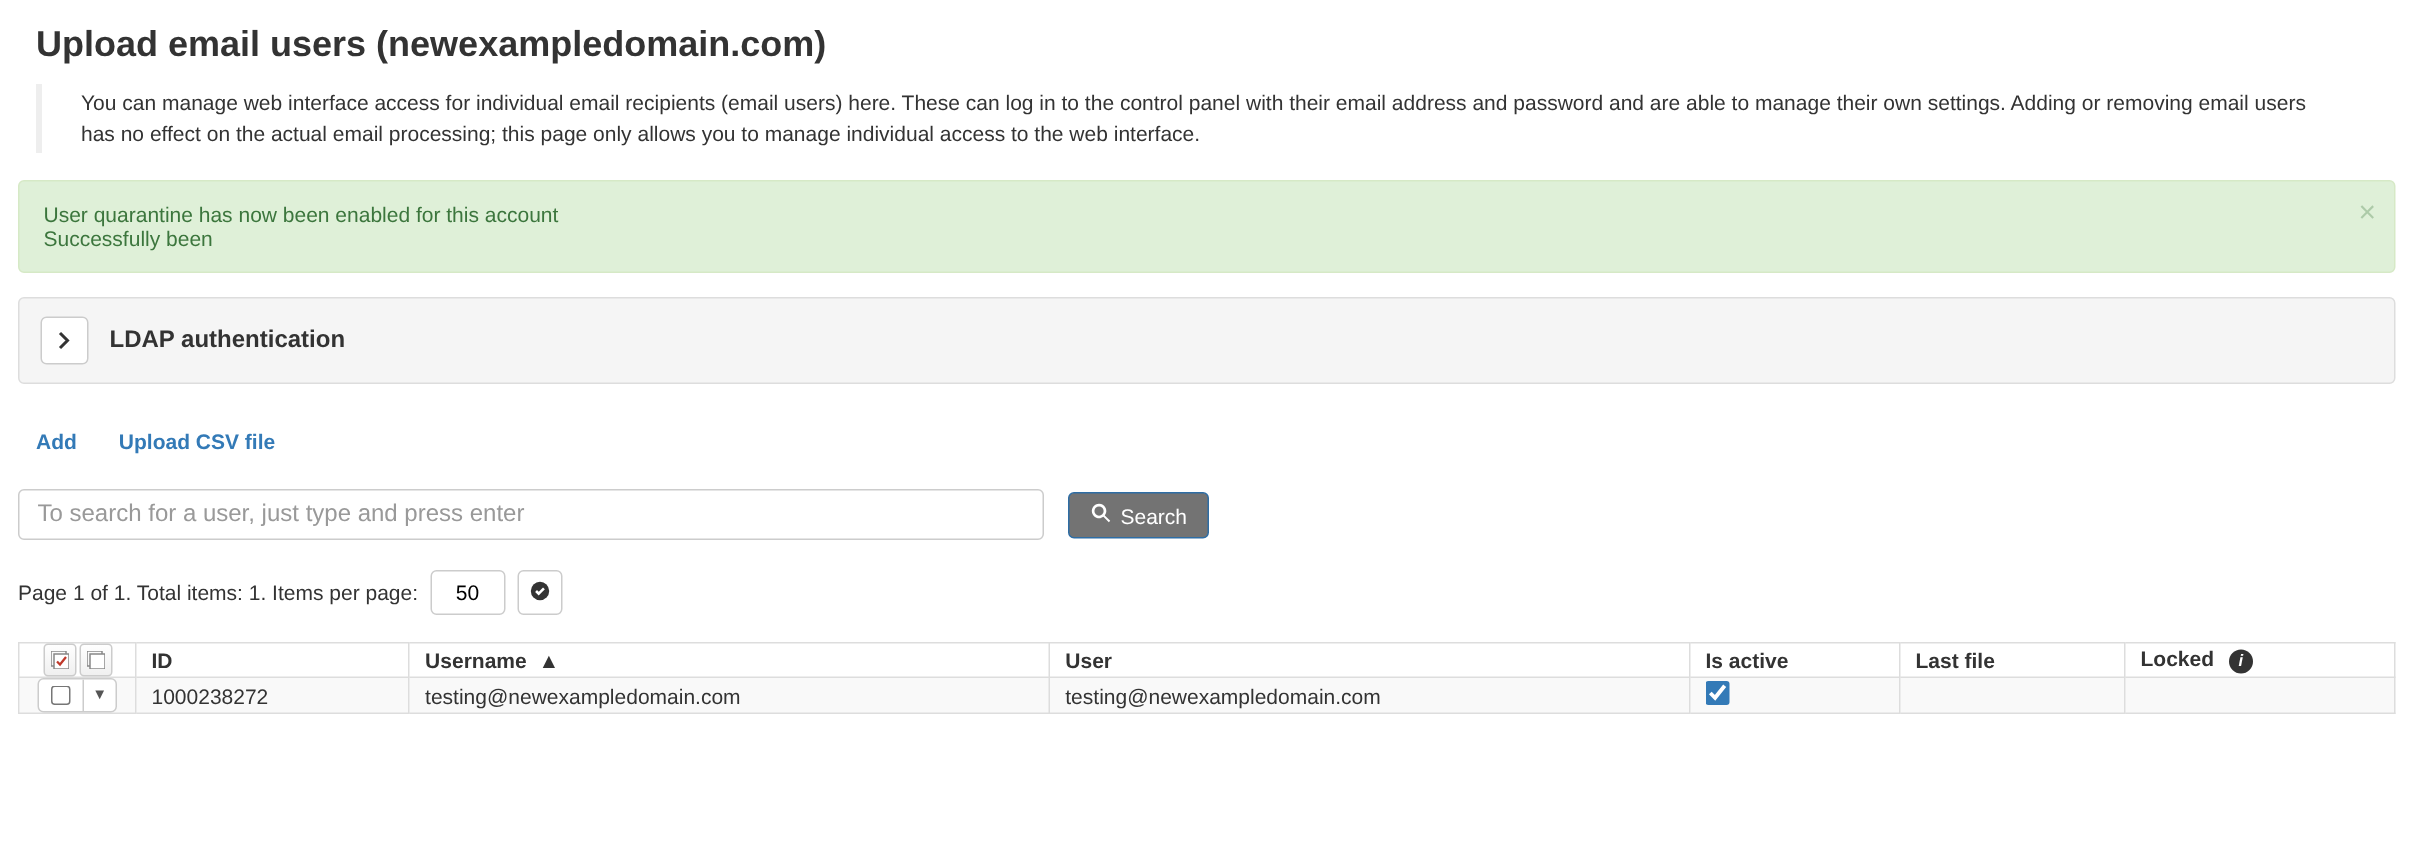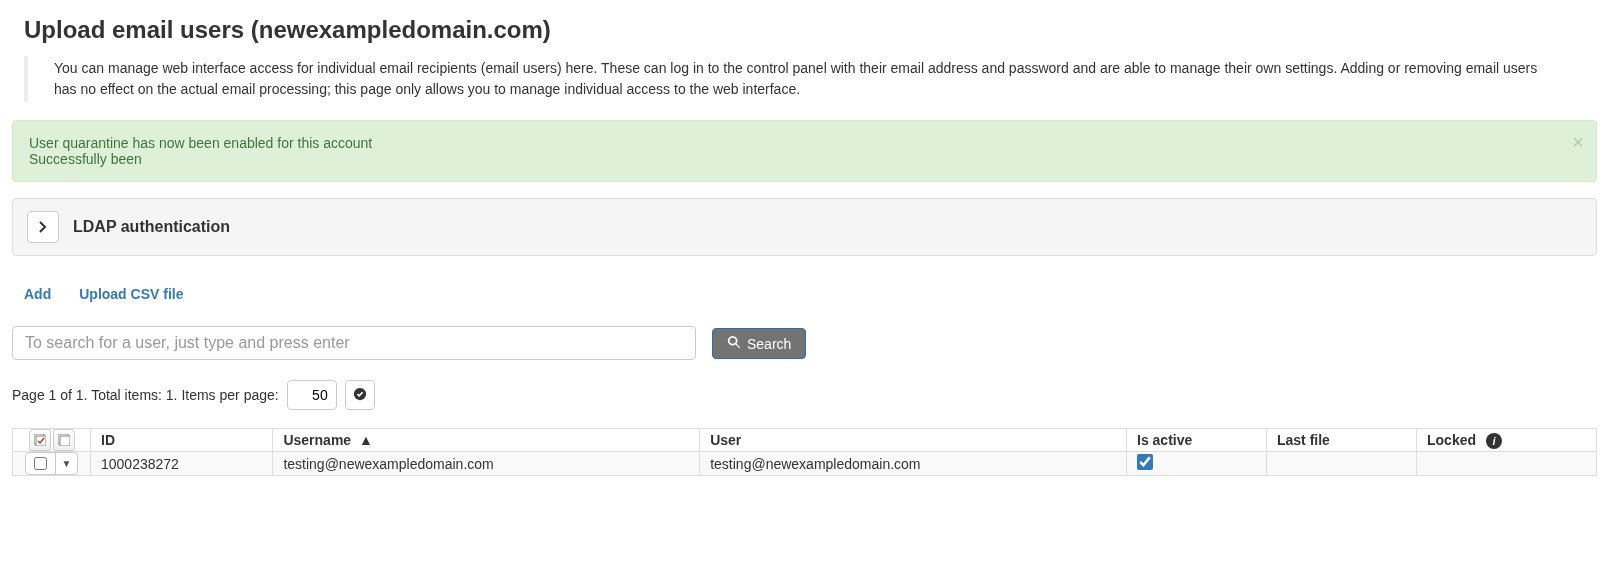--- a/index.html
+++ b/index.html
@@ -114,21 +114,21 @@
       align-items: center;
       gap: 8px;
       margin-bottom: 18px;
     }
     .items-input {
       width: 50px;
       height: 30px;
       padding: 4px 8px;
       border: 1px solid #ccc;
       border-radius: 4px;
-      text-align: right;
+      text-align: center;
       font-size: 14px;
     }
     .apply-btn {
       width: 30px;
       height: 30px;
       border: 1px solid #ccc;
       border-radius: 4px;
       background: #fff;
       cursor: pointer;
       display: flex;

